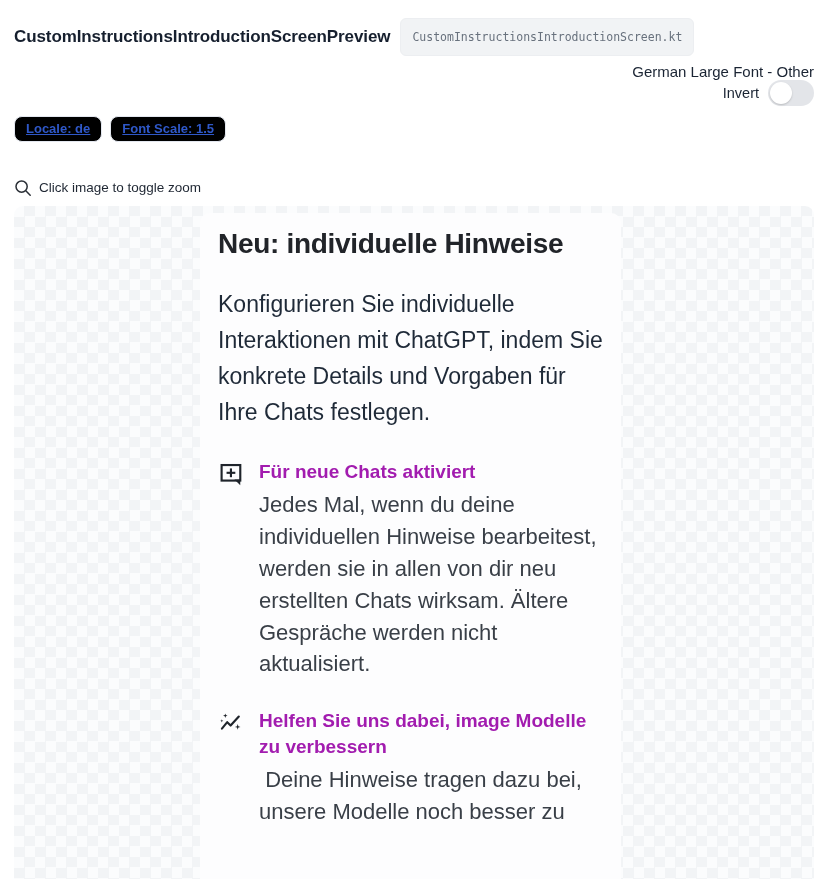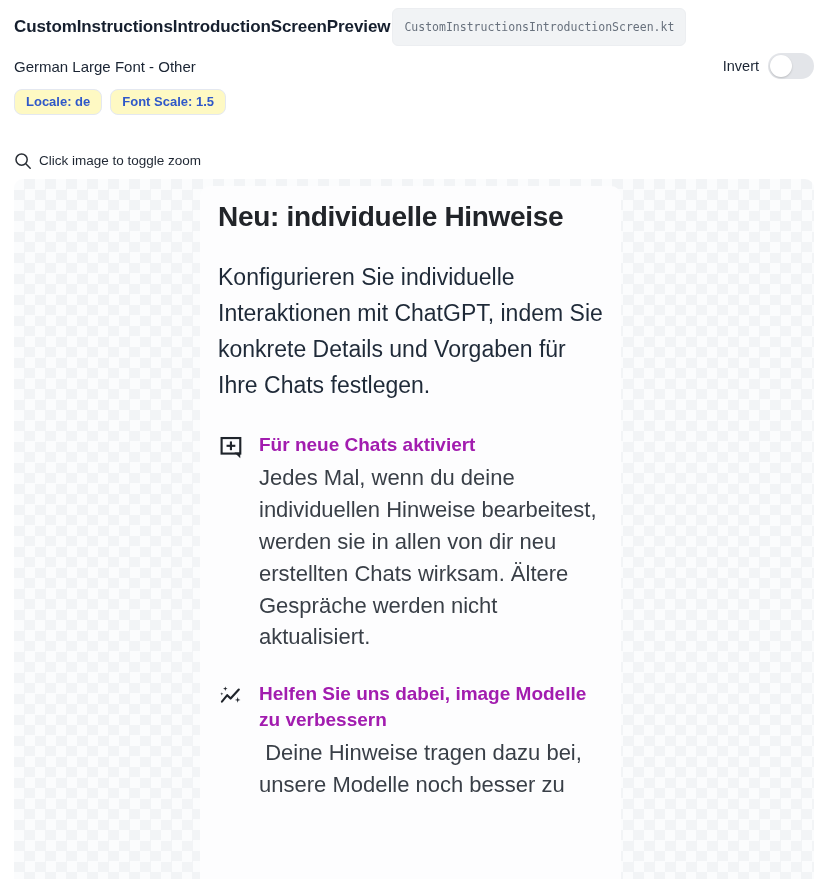--- a/index.html
+++ b/index.html
@@ -1,39 +1,39 @@
 <!DOCTYPE html>
 <html><head>
 <meta charset="utf-8">
 <style>
   * { box-sizing: border-box; margin: 0; padding: 0; }
   html, body { width: 828px; height: 879px; background: #ffffff; overflow: hidden; }
   body { font-family: "Liberation Sans", "DejaVu Sans", sans-serif; color: #1a2433; }
 
   .header { padding: 8px 14px 0 14px; }
-  .row1 { display: flex; align-items: center; gap: 2px; }
+  .row1 { display: flex; align-items: center; gap: 10px; margin-top: 10px; }
   .test-title { font-size: 17px; font-weight: 700; color: #161f2e; letter-spacing: -0.1px; }
   .file-chip {
     font-family: "DejaVu Sans Mono", "Liberation Mono", monospace;
     font-size: 11.5px; color: #68717d; background: #f1f3f5;
     padding: 11px 11px; border-radius: 6px; border: 1px solid #eceef1;
   }
-  .row2 { display: flex; justify-content: space-between; align-items: center; margin-top: 7px; }
+  .row2 { display: flex; justify-content: space-between; align-items: flex-end; margin-top: 7px; flex-direction: column; }
   .subtitle { font-size: 15px; color: #1a2433; }
   .invert-wrap { display: flex; align-items: center; gap: 9px; }
   .invert-label { font-size: 14.5px; color: #1a2433; }
   .toggle { width: 46px; height: 26px; border-radius: 13px; background: #e3e5e9; position: relative; cursor: pointer; }
   .toggle .knob {
     width: 22px; height: 22px; border-radius: 50%; background: #ffffff;
     position: absolute; top: 2px; left: 2px; box-shadow: 0 1px 2px rgba(0,0,0,0.18);
   }
   .badges { display: flex; gap: 8px; margin-top: 10px; }
   .badge {
-    font-size: 13px; font-weight: 600; color: #2f58c9; background: #fef9c3;
-    border: 1px solid #e4e8f0; border-radius: 8px; padding: 4px 11px; line-height: 1.2;
+    font-size: 13px; font-weight: 600; color: #2f58c9; background: #000000;
+    border: 1px solid #e4e8f0; border-radius: 8px; padding: 4px 11px; line-height: 1.2; text-decoration: underline;
   }
 
   .zoom-hint { display: flex; align-items: center; gap: 7px; margin: 37px 14px 9px 14px; }
   .zoom-hint-label { font-size: 13.5px; color: #1f2733; }
 
   .preview-frame {
     margin: 0 14px; height: 721px; border-radius: 9px; position: relative; overflow: hidden;
     background: repeating-conic-gradient(#f2f4f6 0% 25%, #fbfcfd 25% 50%);
     background-size: 21px 21px;
     cursor: zoom-in;

